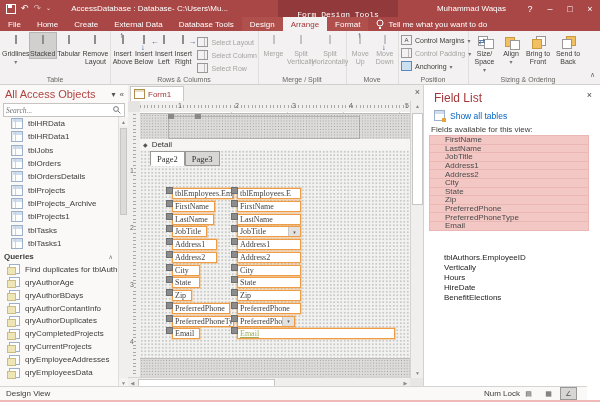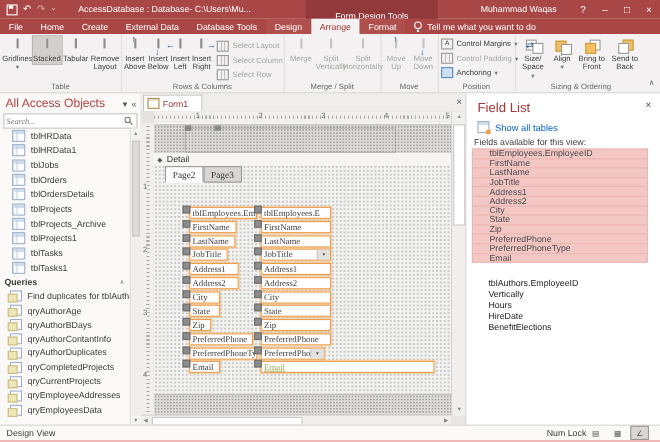--- a/index.html
+++ b/index.html
@@ -6,21 +6,21 @@
   #app{position:relative;width:600px;height:402px;background:#fff;font-family:"Liberation Sans",sans-serif;overflow:hidden;font-size:8px;color:#444;}
   
   .titlebar{position:absolute;left:0;top:0;right:0;height:17px;background:#A84745;color:#fff;display:flex;align-items:center;}
   .qat{display:flex;align-items:center;gap:5px;padding:0 6px;}
   .floppy{width:8px;height:8px;border:1px solid #fff;position:relative;}
   .floppy::after{content:"";position:absolute;left:1px;top:0;width:4px;height:3px;background:#fff;}
   .qat .g{font-size:9px;line-height:9px;color:#fff;}
   .qat .dim{opacity:.55;}
   .qat .tiny{font-size:6px;opacity:.9;}
   .tb-title{margin-left:14px;font-size:8px;white-space:nowrap;}
-  .tb-tools{position:absolute;left:278px;top:0;width:120px;height:28px;background:#91393B;display:flex;align-items:center;justify-content:center;font-size:8px;}
+  .tb-tools{position:absolute;left:278px;top:0;width:120px;height:28px;background:#91393B;display:flex;align-items:center;justify-content:center;font-size:8px;font-family:Liberation Mono, monospace;}
   .tb-right{position:absolute;right:0;top:0;height:17px;display:flex;align-items:center;gap:0;}
   .tb-user{font-size:8px;margin-right:14px;}
   .winbtn{width:20px;height:17px;display:flex;align-items:center;justify-content:center;font-size:9px;}
   
   .tabrow{position:absolute;left:0;top:17px;right:0;height:14px;background:#A84745;display:flex;align-items:stretch;color:#fff;}
   .rtab{padding:0 8px;display:flex;align-items:center;font-size:8px;white-space:nowrap;}
   .ctx{background:#B0504C;}
   .rtab.sel{background:#F3F1F1;color:#A4373A;}
   .tellme{display:flex;align-items:center;gap:4px;padding:0 8px;font-size:8px;}
   
@@ -128,21 +128,21 @@
   .fl-close{position:absolute;right:8px;top:5px;font-size:9px;color:#444;}
   .fl-link{position:absolute;left:10px;top:25px;display:flex;align-items:center;gap:5px;color:#0563C1;font-size:8.5px;}
   .shticon{width:9px;height:9px;border:1px solid #9CB0C9;background:linear-gradient(#CFDDEC 0 3px,#fff 3px);position:relative;}
   .shticon::after{content:"";position:absolute;right:-2px;bottom:-2px;width:4px;height:4px;background:#E8A33D;}
   .fl-caption{position:absolute;left:7px;top:40px;font-size:8px;color:#3E3C3A;}
   .fl-rows{position:absolute;left:5px;top:51px;width:160px;}
   .flrow{height:9.6px;background:#F3C7C4;border:1px solid #EBB7B4;margin-top:-1px;display:flex;align-items:center;padding-left:15px;font-size:8px;color:#4A4A4A;white-space:nowrap;box-sizing:border-box;}
   .fl-rows2{position:absolute;left:5px;top:167px;width:160px;}
   .flrow2{height:10px;display:flex;align-items:center;padding-left:15px;font-size:8px;color:#222;white-space:nowrap;}
   
-  .statusbar{position:absolute;left:0;right:0;bottom:2px;height:13px;background:#FAF9F8;border-top:1px solid #D6D4D2;display:flex;align-items:center;font-size:8px;color:#3E3C3A;}
+  .statusbar{position:absolute;left:0;right:13px;bottom:2px;height:13px;background:#FAF9F8;border-top:1px solid #D6D4D2;display:flex;align-items:center;font-size:8px;color:#3E3C3A;}
   .sb-left{padding-left:6px;flex:1;}
   .sb-numlock{}
   .sb-views{display:flex;gap:3px;margin-right:10px;}
   .vb{width:15px;height:11px;border:1px solid transparent;display:flex;align-items:center;justify-content:center;font-size:7px;color:#555;}
   .vb.sel{background:#D8D6D4;border-color:#9A9896;}
   .bottomline{position:absolute;left:0;right:0;bottom:0;height:2px;background:#EFB9B7;}
 </style>
 </head>
 <body>
 
@@ -628,21 +628,20 @@
     <div class="fl-title">Field List</div>
     <span class="fl-close">×</span>
     <div class="fl-link">
       <span class="shticon"></span>
       <span>Show all tables</span>
     </div>
     <div class="fl-caption">Fields available for this view:</div>
     <div class="fl-rows">
       <div>
 
-      <div class="flrow">tblEmployees.EmployeeID</div>
           <div class="flrow">FirstName</div>
           <div class="flrow">LastName</div>
           <div class="flrow">JobTitle</div>
           <div class="flrow">Address1</div>
           <div class="flrow">Address2</div>
           <div class="flrow">City</div>
           <div class="flrow">State</div>
           <div class="flrow">Zip</div>
           <div class="flrow">PreferredPhone</div>
           <div class="flrow">PreferredPhoneType</div>

